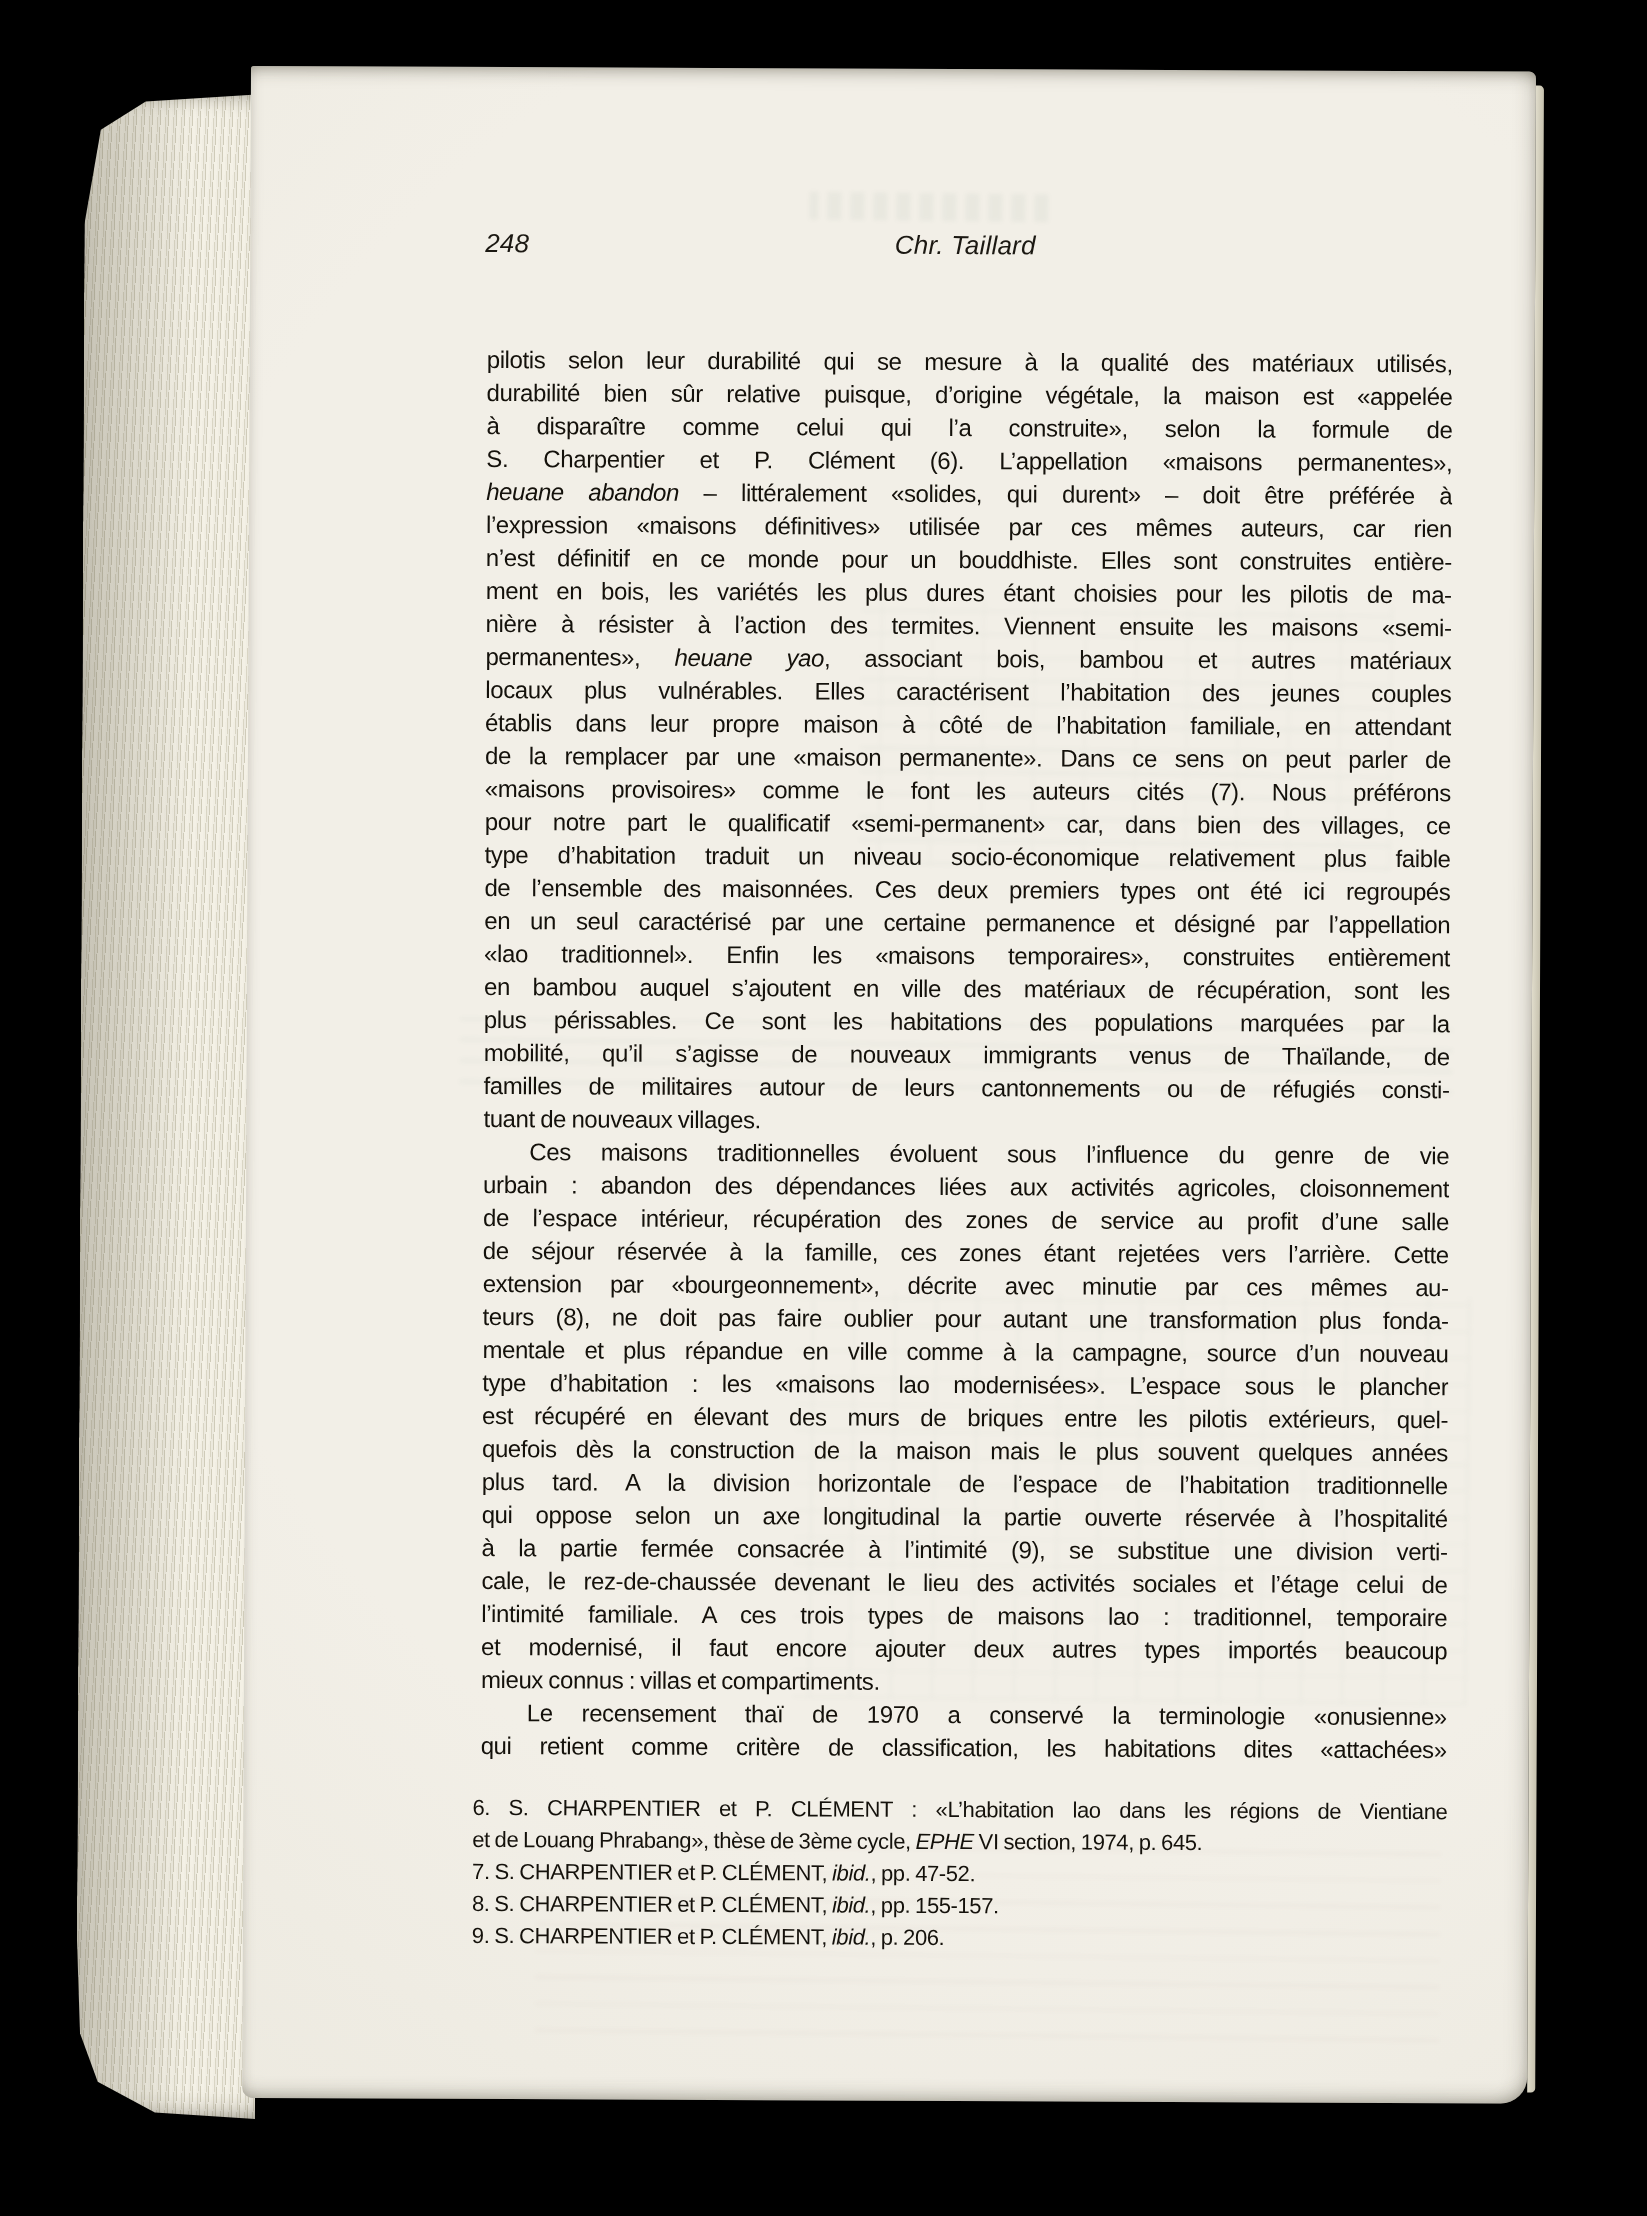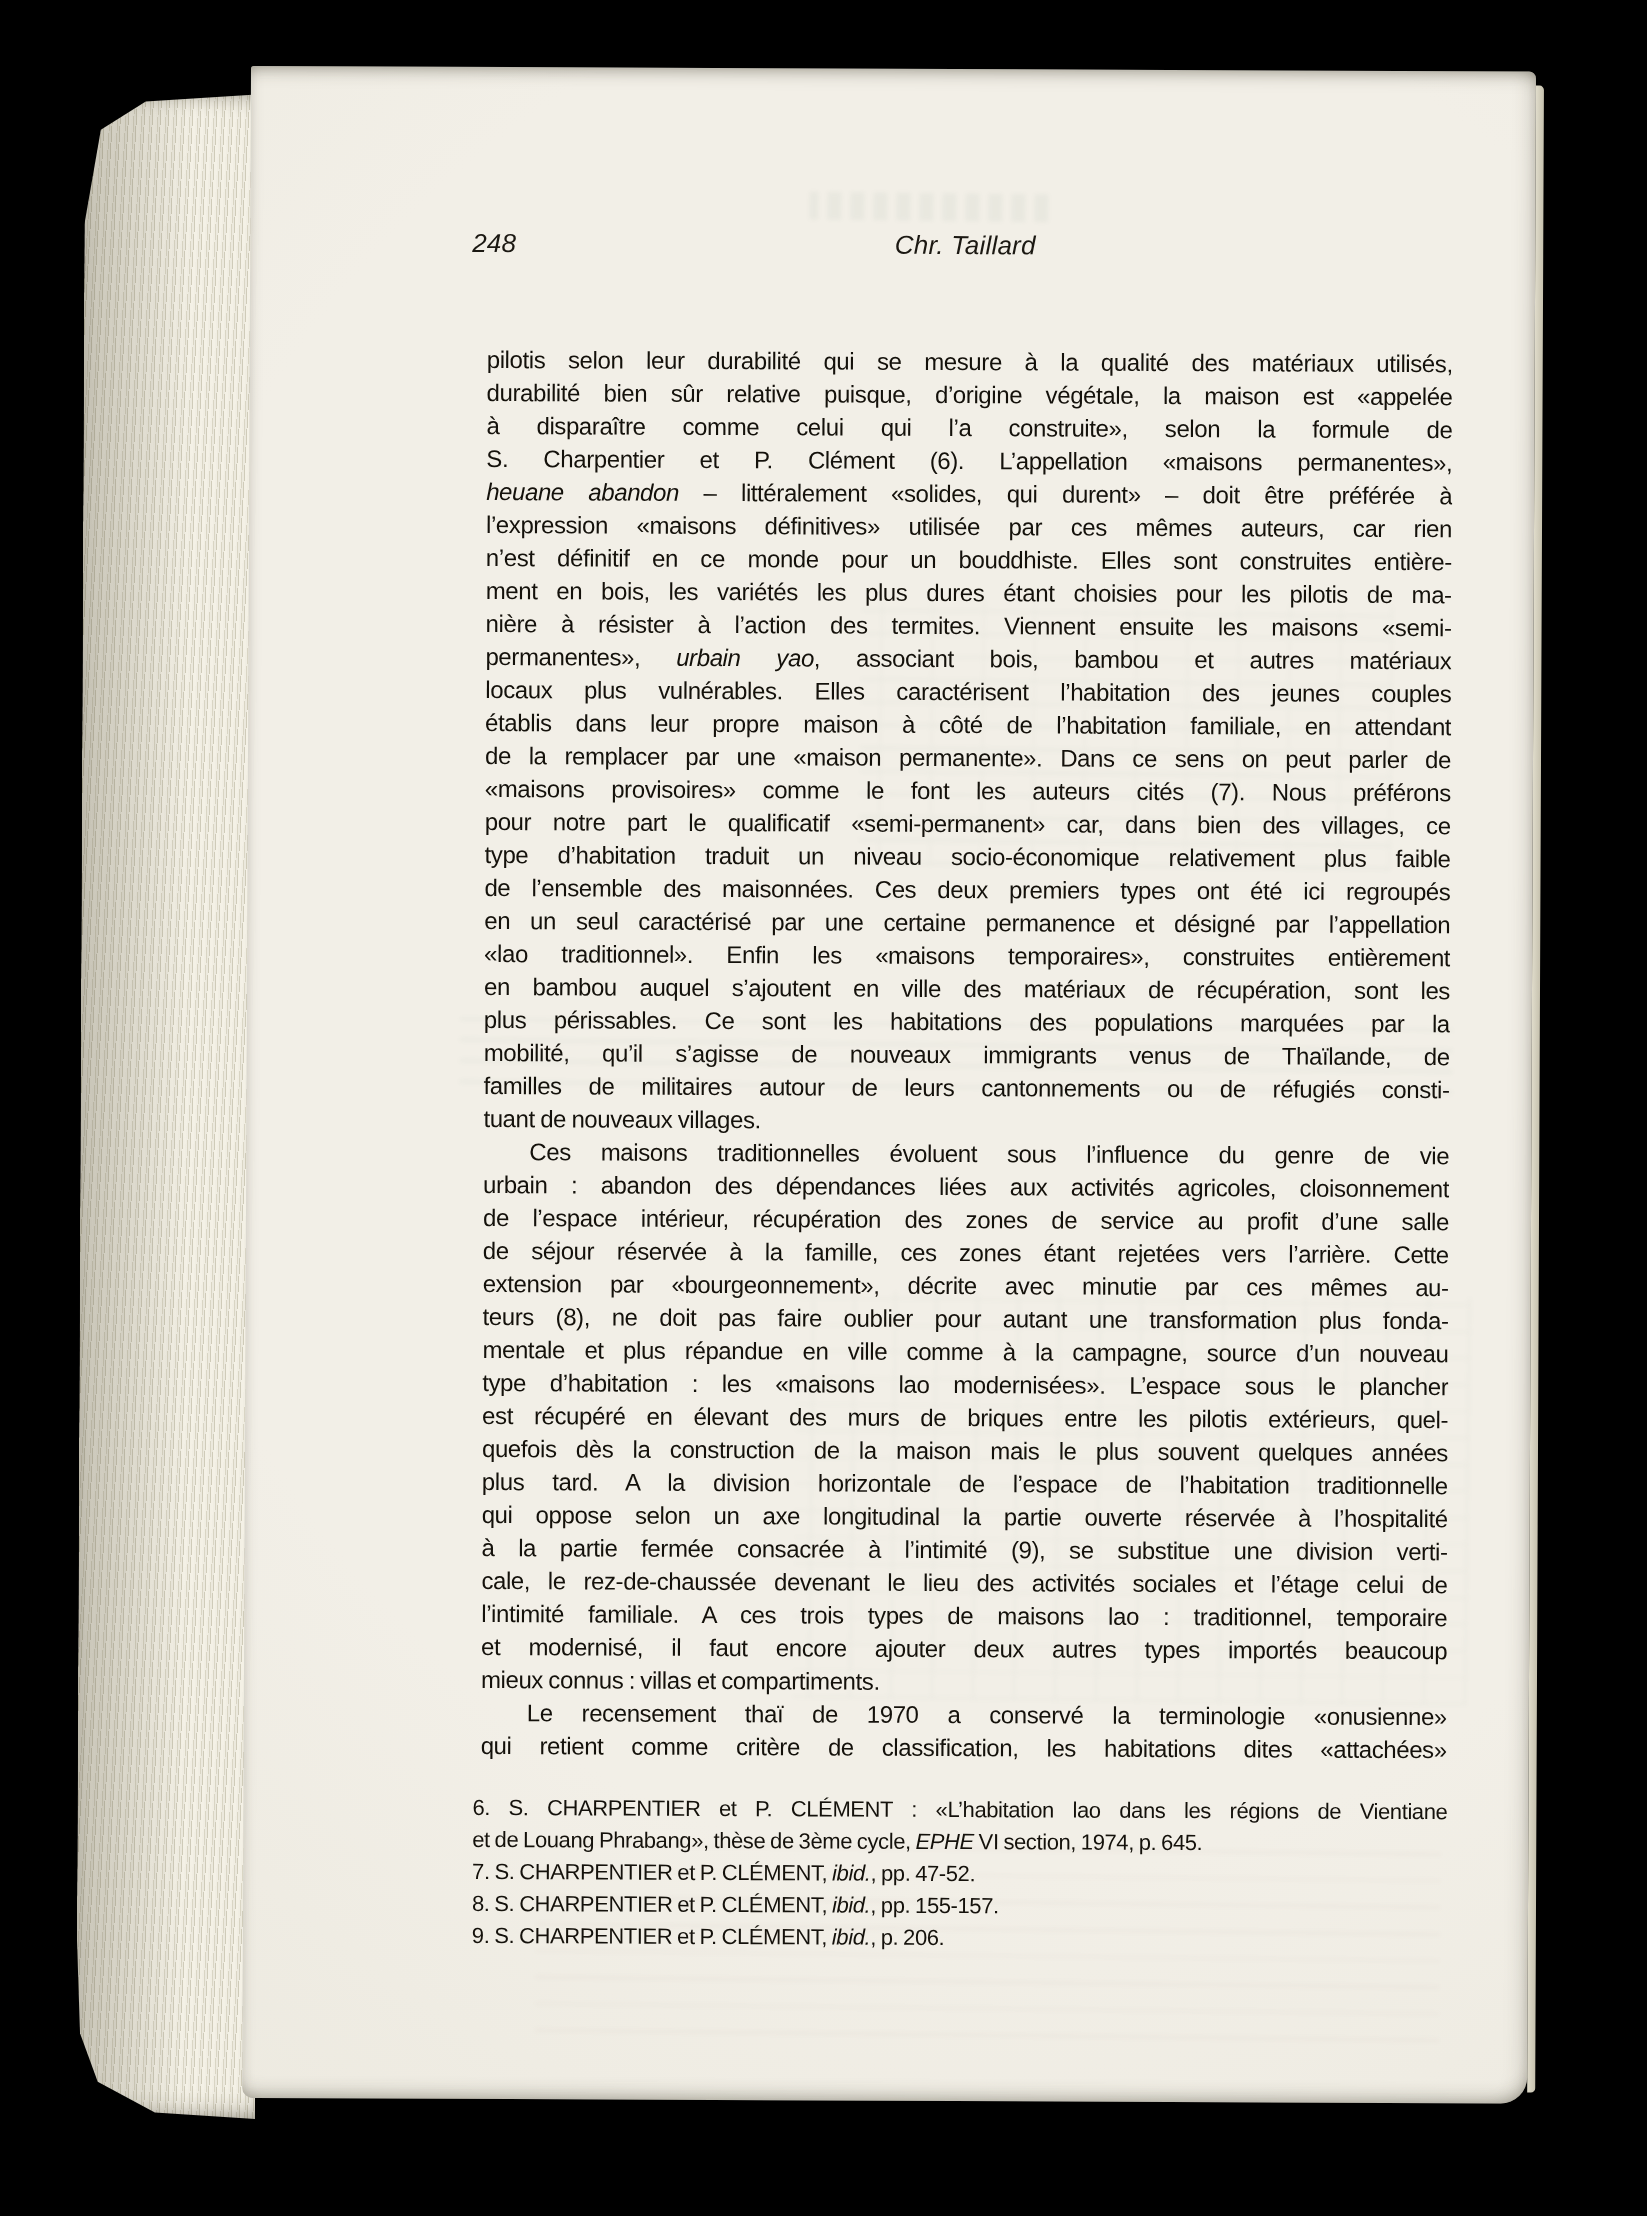--- a/index.html
+++ b/index.html
@@ -33,21 +33,21 @@
       inset -14px 0 23px -16px rgba(60,55,40,.38),
       inset 10.6px 0 16px -12.4px rgba(60,55,40,.16);
   }
   
   .edge-r { position:absolute; right:-8px; top:14px; bottom:10.6px; width:8px;
     background:linear-gradient(90deg,#e0dccb,#c6c1ae); border-radius:0 4.4px 4.4px 0; }
 
   
   .runhead { position:absolute; top:161px; left:222px; width:986px; height:32px;
     font-style:italic; font-size:26px; letter-spacing:0.2px; color:#1b1812; }
-  .pagenum { position:absolute; left:0; top:0; }
+  .pagenum { position:absolute; left:13px; top:0; }
   .runtitle { text-align:center; }
 
   
   .bodytext { position:absolute; top:276px; left:237px; width:966px;
     font-size:24px; line-height:33px; letter-spacing:-0.4px; word-spacing:-0.9px;
     color:#14110b; }
   .para { margin:0; }
   .para.indent .line:first-child { text-indent:46px; }
   .line { text-align:justify; text-align-last:justify; overflow:hidden; }
   .line.end { text-align-last:left; }
@@ -99,21 +99,21 @@
         <div class="para">
           <div class="line">pilotis selon leur durabilité qui se mesure à la qualité des matériaux utilisés,</div>
           <div class="line">durabilité bien sûr relative puisque, d’origine végétale, la maison est «appelée</div>
           <div class="line">à disparaître comme celui qui l’a construite», selon la formule de</div>
           <div class="line">S. Charpentier et P. Clément (6). L’appellation «maisons permanentes»,</div>
           <div class="line"><i>heuane abandon</i> – littéralement «solides, qui durent» – doit être préférée à</div>
           <div class="line">l’expression «maisons définitives» utilisée par ces mêmes auteurs, car rien</div>
           <div class="line">n’est définitif en ce monde pour un bouddhiste. Elles sont construites entière-</div>
           <div class="line">ment en bois, les variétés les plus dures étant choisies pour les pilotis de ma-</div>
           <div class="line">nière à résister à l’action des termites. Viennent ensuite les maisons «semi-</div>
-          <div class="line">permanentes», <i>urbain yao</i>, associant bois, bambou et autres matériaux</div>
+          <div class="line">permanentes», <i>heuane yao</i>, associant bois, bambou et autres matériaux</div>
           <div class="line">locaux plus vulnérables. Elles caractérisent l’habitation des jeunes couples</div>
           <div class="line">établis dans leur propre maison à côté de l’habitation familiale, en attendant</div>
           <div class="line">de la remplacer par une «maison permanente». Dans ce sens on peut parler de</div>
           <div class="line">«maisons provisoires» comme le font les auteurs cités (7). Nous préférons</div>
           <div class="line">pour notre part le qualificatif «semi-permanent» car, dans bien des villages, ce</div>
           <div class="line">type d’habitation traduit un niveau socio-économique relativement plus faible</div>
           <div class="line">de l’ensemble des maisonnées. Ces deux premiers types ont été ici regroupés</div>
           <div class="line">en un seul caractérisé par une certaine permanence et désigné par l’appellation</div>
           <div class="line">«lao traditionnel». Enfin les «maisons temporaires», construites entièrement</div>
           <div class="line">en bambou auquel s’ajoutent en ville des matériaux de récupération, sont les</div>

